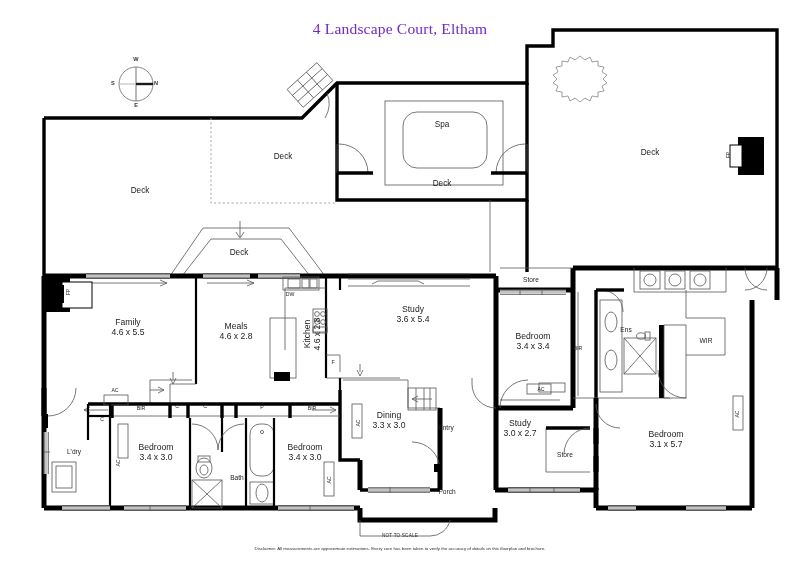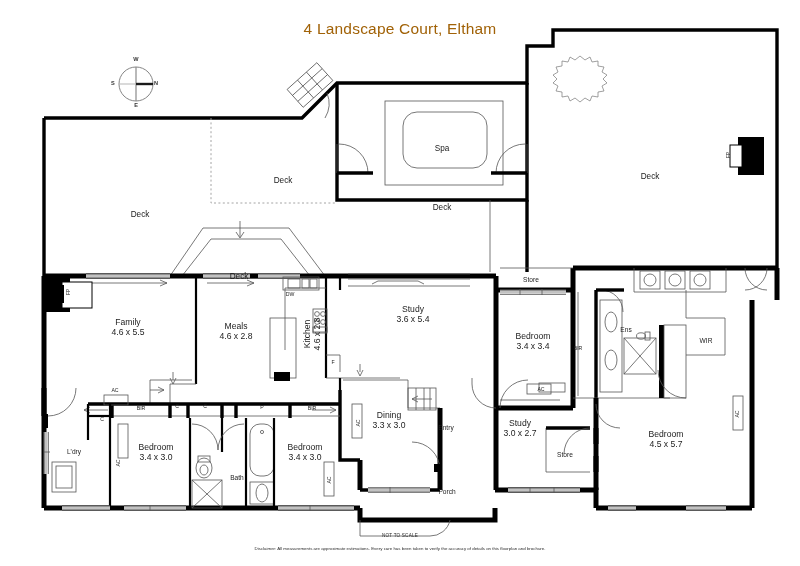--- a/index.html
+++ b/index.html
@@ -5,28 +5,28 @@
   html,body{margin:0;padding:0;background:#ffffff;}
   body{
     width:800px;height:566px;position:relative;overflow:hidden;
     font-family:"Liberation Sans", sans-serif;
     color:#1a1a1a;
     -webkit-font-smoothing:antialiased;
   }
   #plan{position:absolute;left:0;top:0;width:800px;height:566px;}
   .txt{position:absolute;white-space:pre;line-height:1.15;}
   .title{
-    font-family:Liberation Sans, sans-serif;
-    font-size:15.5px;letter-spacing:.2px;color:#a16207;
+    font-family:Liberation Serif, serif;
+    font-size:15.5px;letter-spacing:.2px;color:#6d28d9;
   }
   .room{font-size:8.6px;text-align:center;color:#1c1c1c;}
   .room .l2{display:block;}
   .small{font-size:6.6px;color:#1c1c1c;}
   .tiny{font-size:5.2px;color:#1c1c1c;}
-  .deck{font-size:8.2px;margin-top:24px;}
+  .deck{font-size:8.2px;}
   .ctr{transform:translateX(-50%);}
   .compass-lbl{font-size:5.6px;font-weight:bold;color:#333;}
   .footer{text-align:center;}
   .nts{font-size:4.6px;letter-spacing:.2px;color:#2b2b2b;}
   .disc{font-size:4.4px;color:#2b2b2b;}
 </style>
 </head>
 <body>
 
 <svg id="plan" viewBox="0 0 800 566">
@@ -365,21 +365,21 @@
     <div class="txt deck ctr" style="left: 283px; top: 157px; transform: translate(-50%, -50%);">Deck</div>
     <div class="txt deck ctr" style="left: 239px; top: 253px; transform: translate(-50%, -50%);">Deck</div>
     <div class="txt deck ctr" style="left: 442px; top: 184px; transform: translate(-50%, -50%);">Deck</div>
     <div class="txt deck ctr" style="left: 650px; top: 153px; transform: translate(-50%, -50%);">Deck</div>
     <div class="txt deck ctr" style="left: 442px; top: 125px; transform: translate(-50%, -50%);">Spa</div>
     <div class="txt room ctr" style="left: 128px; top: 328px; transform: translate(-50%, -50%);"><span>Family</span><span class="l2">4.6 x 5.5</span></div>
     <div class="txt room ctr" style="left: 236px; top: 332px; transform: translate(-50%, -50%); text-align: center;"><span>Meals</span><span class="l2">4.6 x 2.8</span></div>
     <div class="txt room" style="left: 313px; top: 334px; transform: translate(-50%, -50%) rotate(-90deg); transform-origin: center center;"><span>Kitchen</span><span class="l2">4.6 x 2.8</span></div>
     <div class="txt room ctr" style="left: 413px; top: 315px; transform: translate(-50%, -50%);"><span>Study</span><span class="l2">3.6 x 5.4</span></div>
     <div class="txt room ctr" style="left: 533px; top: 342px; transform: translate(-50%, -50%);"><span>Bedroom</span><span class="l2">3.4 x 3.4</span></div>
-    <div class="txt room ctr" style="left: 666px; top: 440px; transform: translate(-50%, -50%);"><span>Bedroom</span><span class="l2">4.5 x 5.7</span></div>
+    <div class="txt room ctr" style="left: 666px; top: 440px; transform: translate(-50%, -50%);"><span>Bedroom</span><span class="l2">3.1 x 5.7</span></div>
     <div class="txt room ctr" style="left: 156px; top: 453px; transform: translate(-50%, -50%);"><span>Bedroom</span><span class="l2">3.4 x 3.0</span></div>
     <div class="txt room ctr" style="left: 305px; top: 453px; transform: translate(-50%, -50%);"><span>Bedroom</span><span class="l2">3.4 x 3.0</span></div>
     <div class="txt room ctr" style="left: 389px; top: 421px; transform: translate(-50%, -50%);"><span>Dining</span><span class="l2">3.3 x 3.0</span></div>
     <div class="txt room ctr" style="left: 520px; top: 429px; transform: translate(-50%, -50%);"><span>Study</span><span class="l2">3.0 x 2.7</span></div>
     <div class="txt small ctr" style="left: 74px; top: 452px; transform: translate(-50%, -50%);">L'dry</div>
     <div class="txt small ctr" style="left: 237px; top: 478px; transform: translate(-50%, -50%);">Bath</div>
     <div class="txt small ctr" style="left: 446px; top: 428px; transform: translate(-50%, -50%);">Entry</div>
     <div class="txt small ctr" style="left: 447px; top: 492px; transform: translate(-50%, -50%);">Porch</div>
     <div class="txt small ctr" style="left: 626px; top: 330px; transform: translate(-50%, -50%);">Ens</div>
     <div class="txt small ctr" style="left: 706px; top: 341px; transform: translate(-50%, -50%);">WIR</div>

